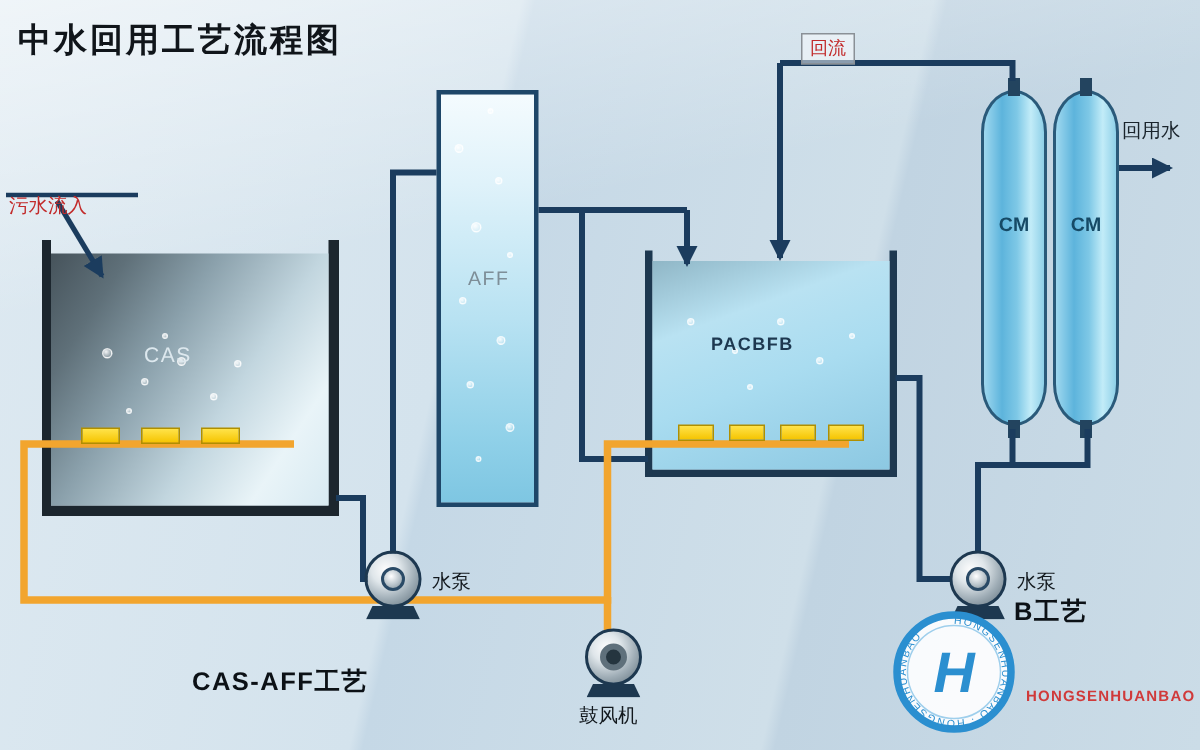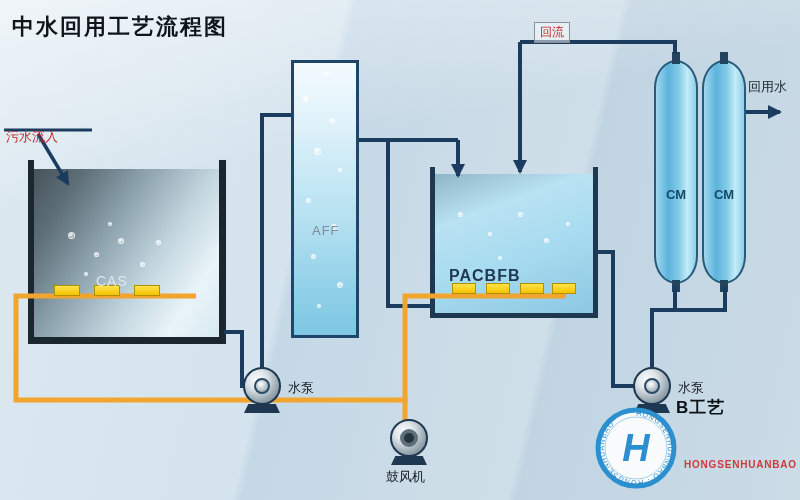--- a/index.html
+++ b/index.html
@@ -48,24 +48,24 @@
     background:radial-gradient(circle at 36% 32%, #fdfdfd 0%, #dfe6ea 30%, #9fadb6 62%, #5f707b 100%); }
   .pump::after { content:""; position:absolute; inset:9px; border-radius:50%;
     border:2px solid #2a4a66; box-sizing:border-box;
     background:radial-gradient(circle at 40% 35%, #ffffff, #b9c4cb 55%, #7a8a94); }
   .blower::after { content:""; position:absolute; inset:8px; border-radius:50%;
     border:4px solid #5f707b; box-sizing:border-box; background:#25353f; }
   .eq-base { position:absolute; width:36px; height:9px; background:#1d3850; z-index:3;
     clip-path:polygon(12% 0, 88% 0, 100% 100%, 0 100%); }
 
   
-  .unit-label { position:absolute; z-index:4;margin-top:45px; }
+  .unit-label { position:absolute; z-index:4; }
   .cas-label { left:96px; top:228px; color:#dde8ee; font-size:14px; letter-spacing:1px; }
   .aff-label { left:312px; top:178px; color:#7e8e98; font-size:13px; letter-spacing:1px; }
-  .pacbfb-label { left:449px; top:222px; color:#1d3850; font-size:16px; font-weight:bold; letter-spacing:1px; }
+  .pacbfb-label { left:474px; top:222px; color:#1d3850; font-size:12px; font-weight:bold; letter-spacing:1px; }
   .cm-label { width:44px; text-align:center; top:142px; color:#164a66; font-size:13px; font-weight:bold; }
   .cm-label.a { left:654px; } .cm-label.b { left:702px; }
   .flow-label { position:absolute; z-index:4; font-size:13px; }
   .inflow-label { left:6px; top:104px; color:#c22a2a;margin-top:24px; }
   .reflux-label { left:534px; top:22px; color:#c22a2a; font-size:12px; padding:1px 5px;
     border:1px solid #8a9096; background:rgba(250,252,253,0.5); }
   .reuse-label { left:748px; top:78px; color:#1a242c; }
   .eq-label { position:absolute; z-index:4; font-size:13px; color:#12181d; }
   .caption { position:absolute; z-index:4; font-weight:bold; font-size:17px; color:#0c1116; letter-spacing:1px; }
   .caption-left { left:128px; top:443px; }
@@ -174,20 +174,21 @@
   <span class="unit-label cm-label b">CM</span>
 
   <span class="flow-label inflow-label">污水流入</span>
   <span class="flow-label reflux-label">回流</span>
   <span class="flow-label reuse-label">回用水</span>
 
   <span class="eq-label" style="left:288px;top:379px">水泵</span>
   <span class="eq-label" style="left:678px;top:379px">水泵</span>
   <span class="eq-label" style="left:386px;top:468px">鼓风机</span>
 
+  <span class="caption caption-left">CAS-AFF工艺</span>
   <span class="caption caption-right">B工艺</span>
 
   <svg class="logo-mark" width="82" height="82" viewBox="0 0 82 82">
     <circle cx="41" cy="41" r="38" fill="#ffffff" fill-opacity="0.9" stroke="#2b8fd0" stroke-width="5"></circle>
     <circle cx="41" cy="41" r="31" fill="none" stroke="#9fcfec" stroke-width="1"></circle>
     <path id="logo-ring-path" d="M 41 9 A 32 32 0 1 1 40.99 9" fill="none"></path>
     <text font-size="7" fill="#2b8fd0" letter-spacing="1"><textPath href="#logo-ring-path">HONGSENHUANBAO · HONGSENHUANBAO</textPath></text>
     <text x="41" y="54" text-anchor="middle" font-size="38" font-weight="bold" font-style="italic" fill="#2b8fd0">H</text>
   </svg>
   <span class="logo-en">HONGSENHUANBAO</span>

